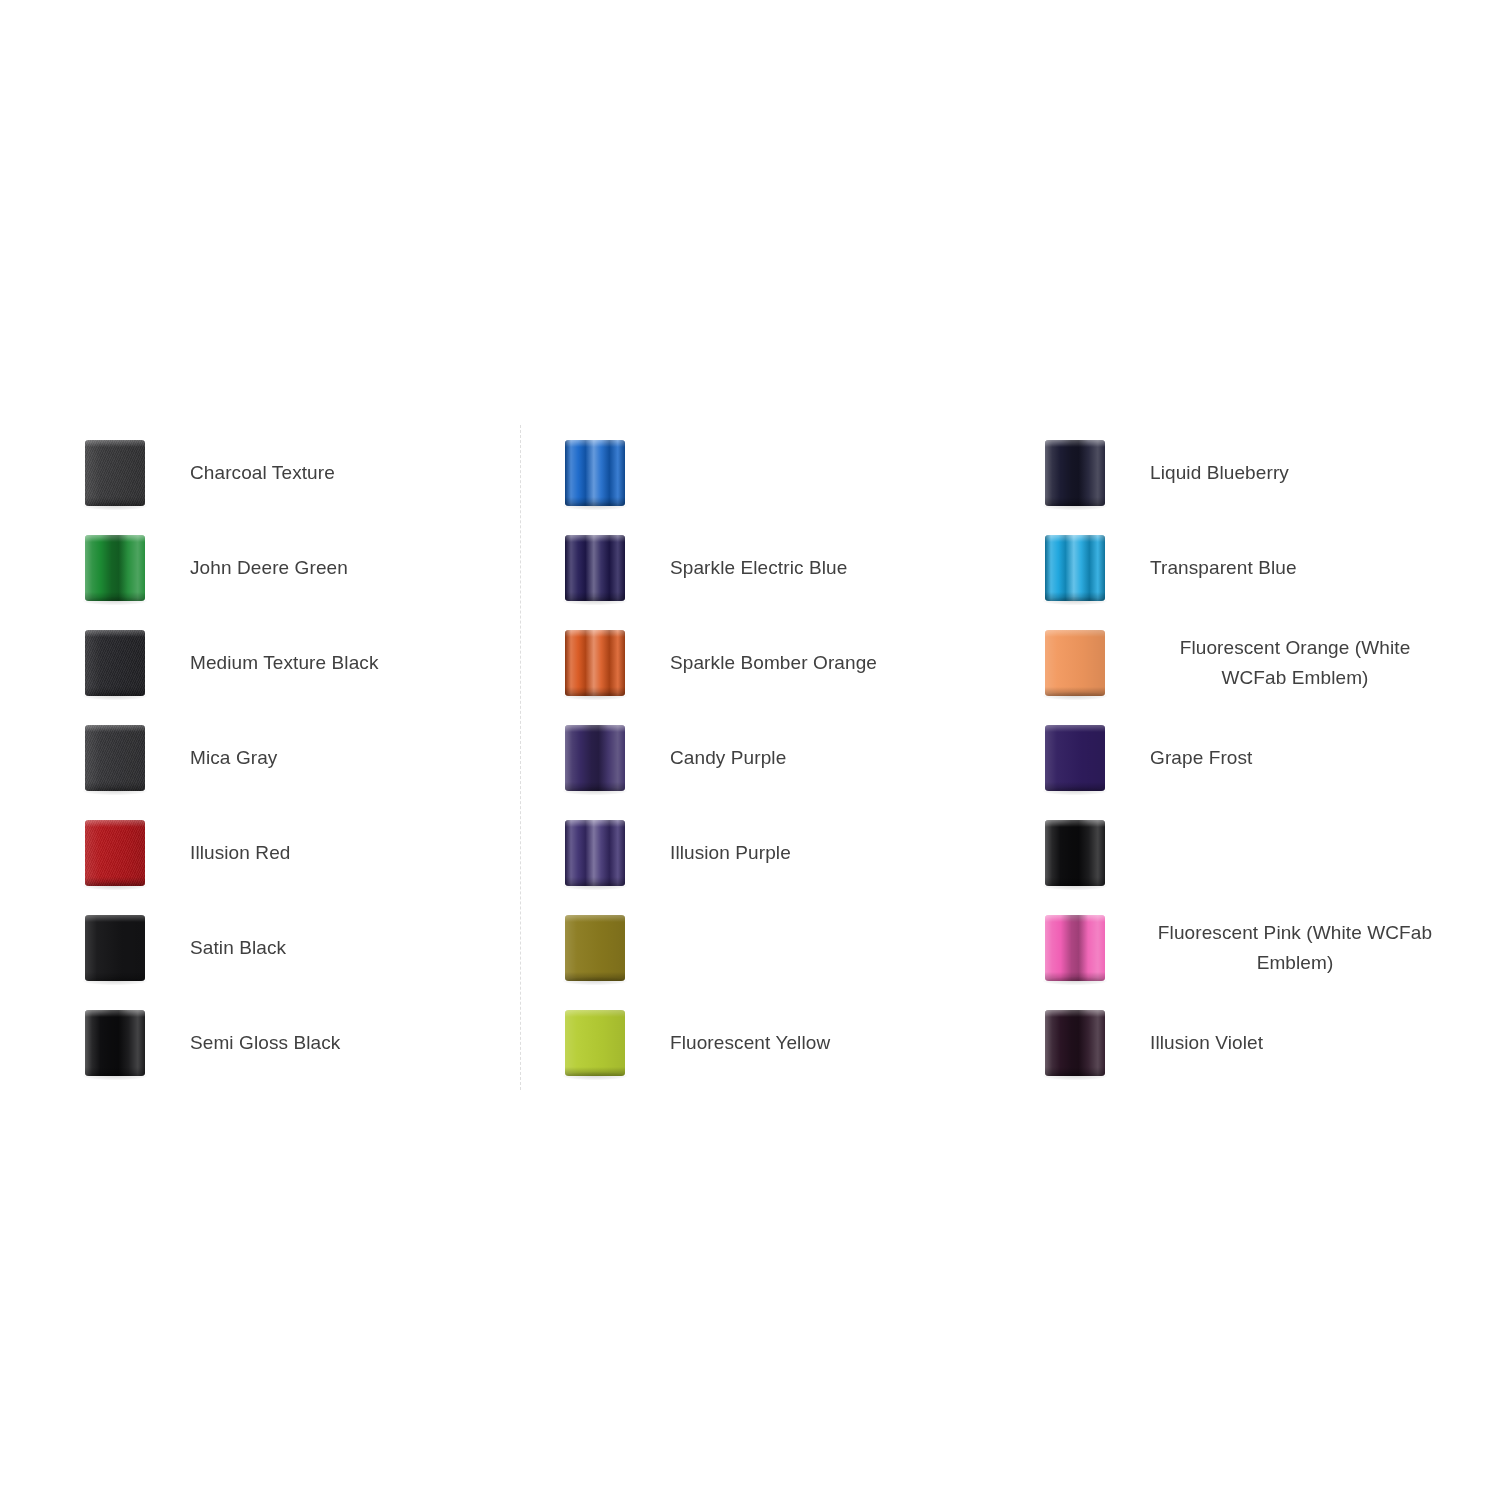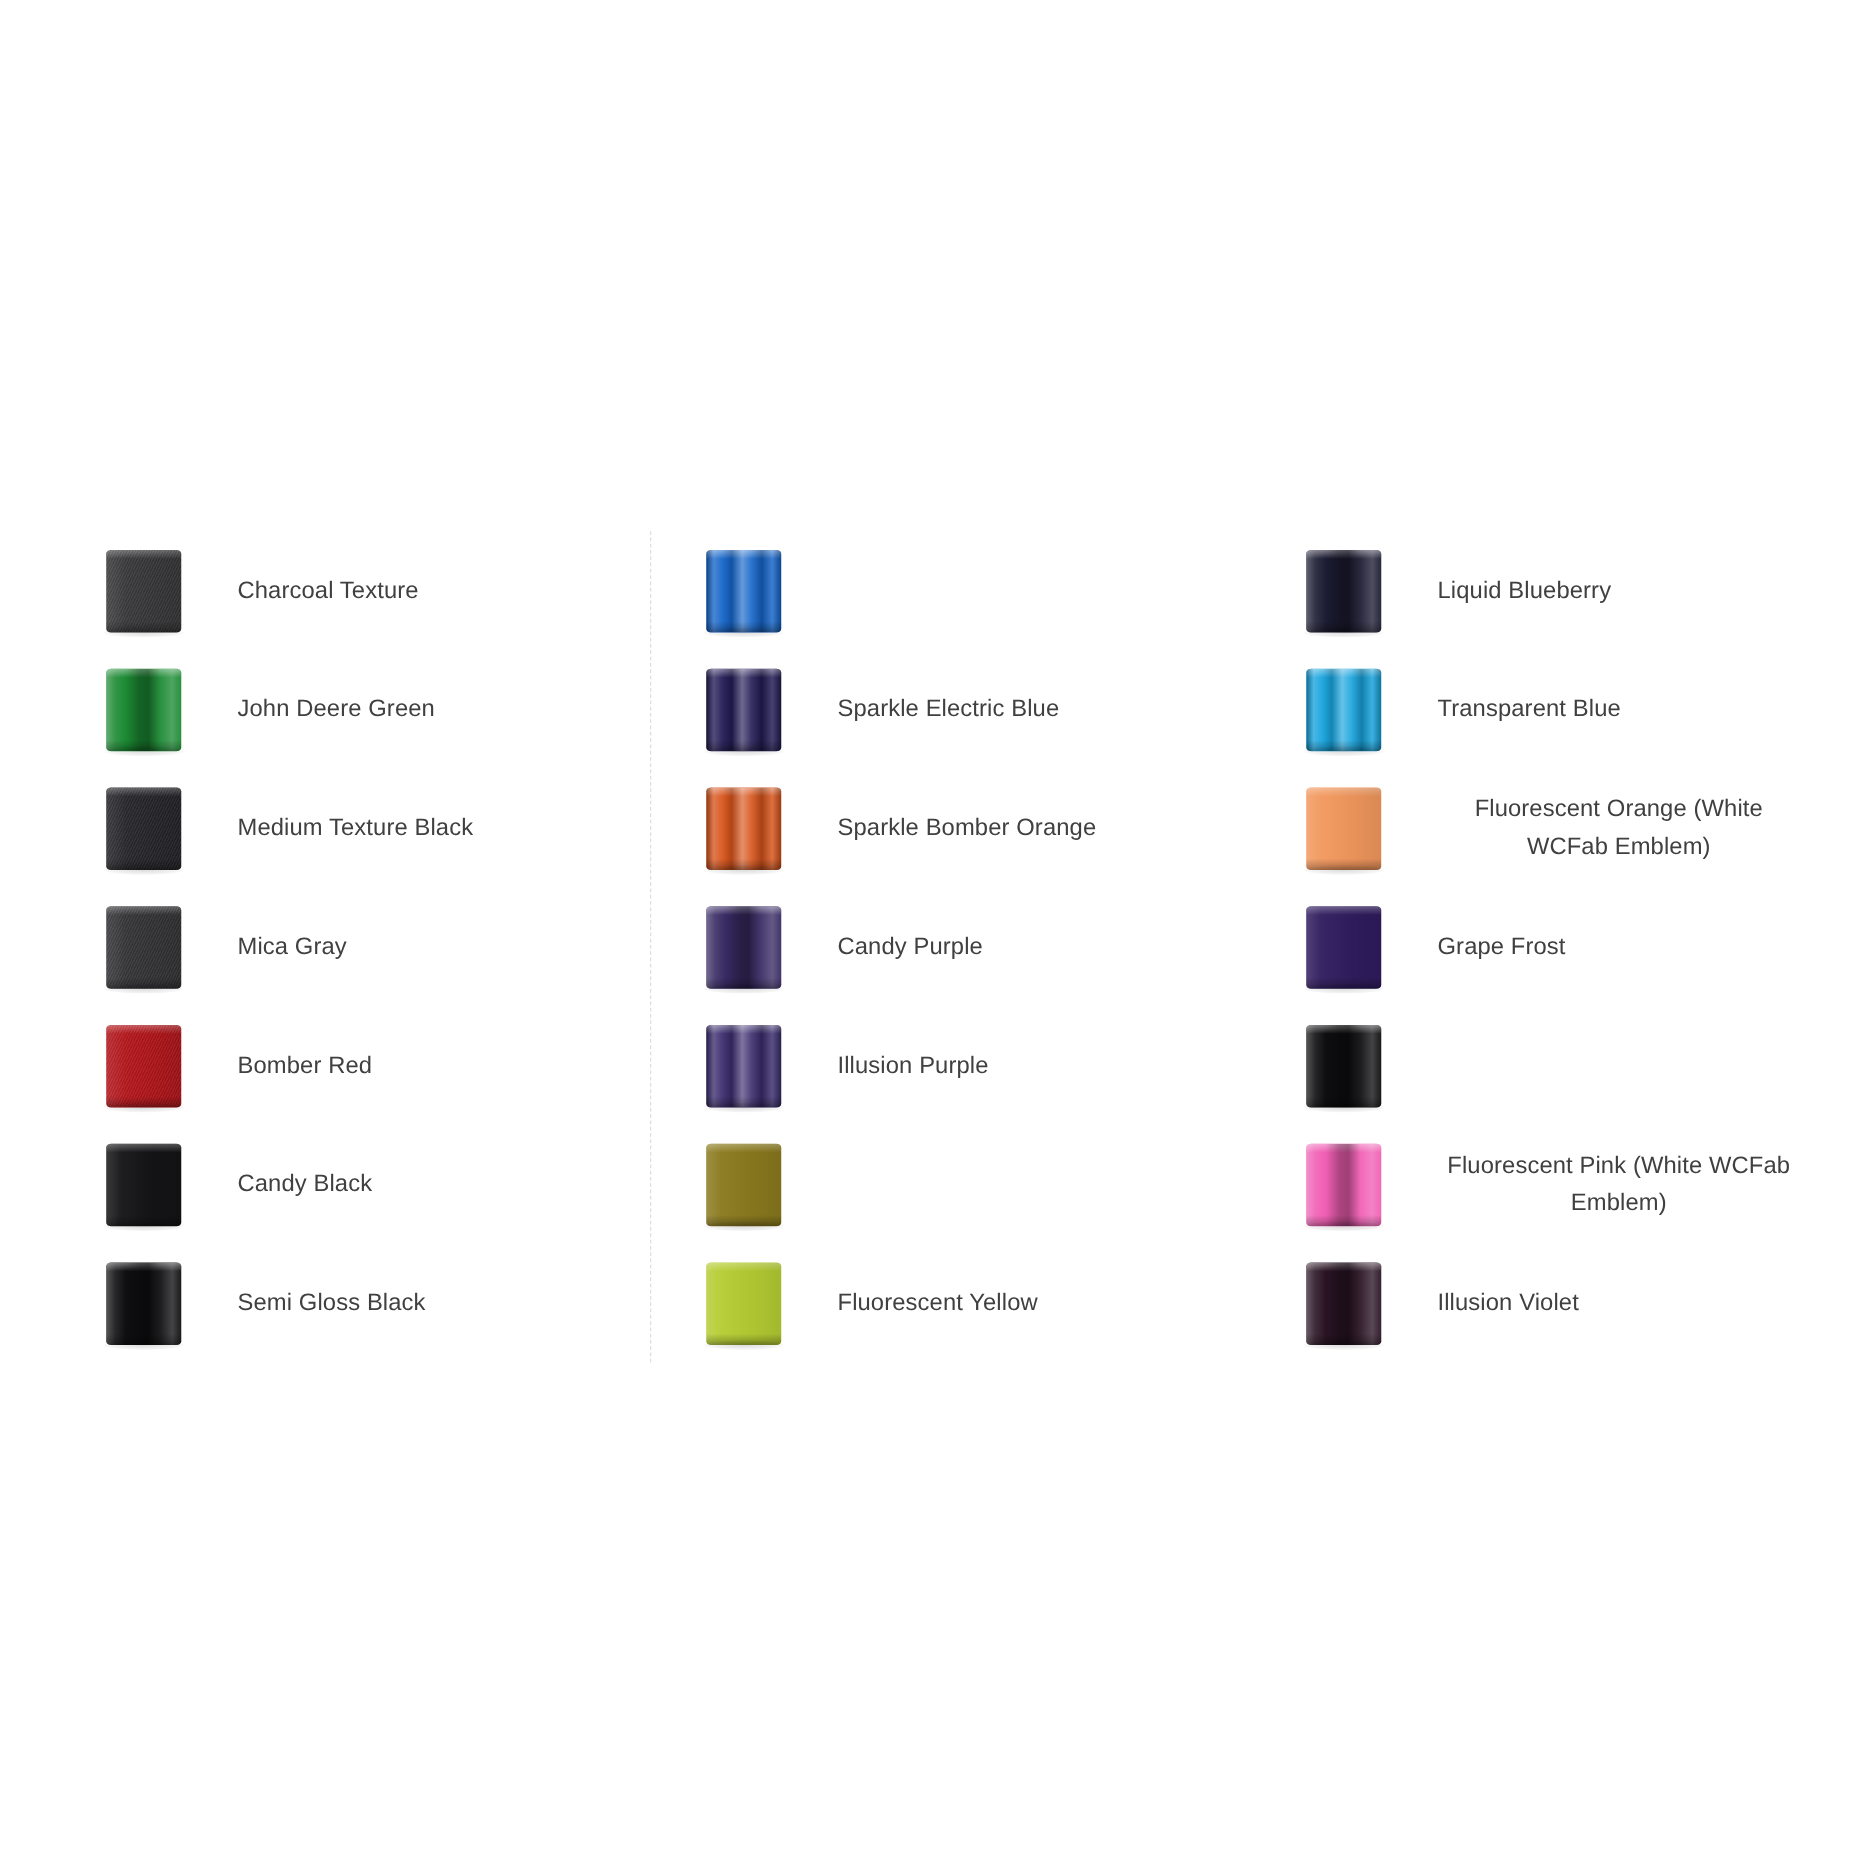--- a/index.html
+++ b/index.html
@@ -244,32 +244,32 @@
         </div>
         <div class="swatch-row">
           <div class="sample-wrap">
             <div class="cyl texture" style="background: rgb(180, 21, 26);">
               <div class="rim"></div>
               <div class="gloss"></div>
               <div class="foot"></div>
             </div>
             <div class="shadow"></div>
           </div>
-          <div class="swatch-label">Bomber Red</div>
+          <div class="swatch-label">Illusion Red</div>
         </div>
         <div class="swatch-row">
           <div class="sample-wrap">
             <div class="cyl matte" style="background: rgb(20, 20, 22);">
               <div class="rim"></div>
               <div class="gloss"></div>
               <div class="foot"></div>
             </div>
             <div class="shadow"></div>
           </div>
-          <div class="swatch-label">Candy Black</div>
+          <div class="swatch-label">Satin Black</div>
         </div>
         <div class="swatch-row">
           <div class="sample-wrap">
             <div class="cyl glossy" style="background: rgb(15, 15, 17);">
               <div class="rim"></div>
               <div class="gloss"></div>
               <div class="foot"></div>
             </div>
             <div class="shadow"></div>
           </div>

